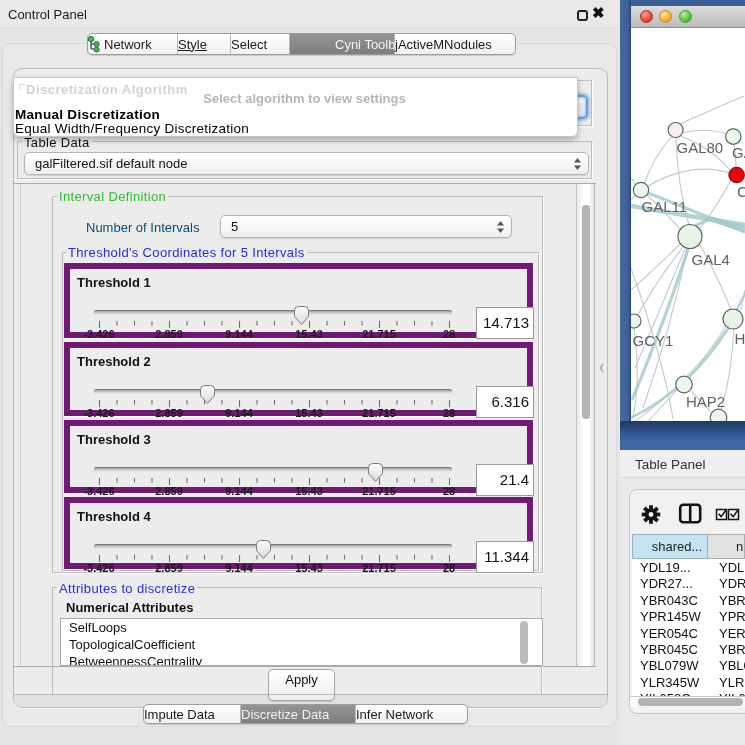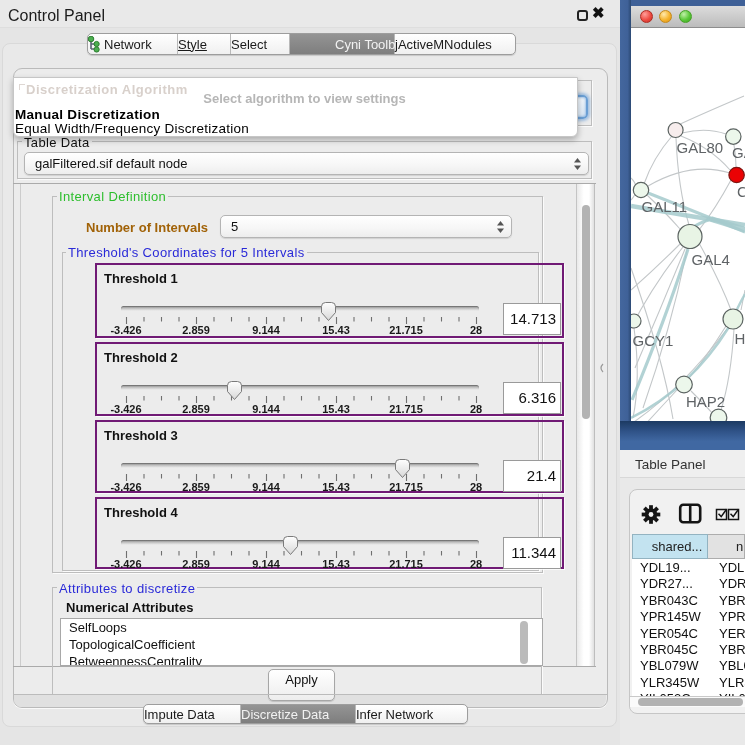--- a/index.html
+++ b/index.html
@@ -2,21 +2,21 @@
 <html><head>
 <meta charset="utf-8">
 <style>
 * { margin:0; padding:0; box-sizing:border-box; }
 html,body { width:745px; height:745px; overflow:hidden; }
 body { font-family:"Liberation Sans", sans-serif; background:#e5e5e5; position:relative; }
 .abs { position:absolute; }
 
 
 #titlebar { left:0; top:0; width:620px; height:28px; background:#e9e9e9; border-bottom:1px solid #dedede; }
-#titlebar .t { position:absolute; left:8px; top:7px; font-size:16px; color:#1c1c1c; }
+#titlebar .t { position:absolute; left:8px; top:7px; font-size:13px; color:#1c1c1c; }
 #floatbtn { position:absolute; left:577px; top:10px; width:11px; height:11px; border:2px solid #222; border-radius:3px; }
 #closebtn { position:absolute; left:592px; top:4px; font-size:15px; font-weight:bold; color:#111; }
 
 
 #ctr { left:2px; top:43px; width:615px; height:684px; background:#e9e9e9; border-radius:8px; border:1px solid #d9d9d9; }
 
 
 #tabpanel { left:13px; top:68px; width:595px; height:640px; background:#ececec; border:1px solid #bababa; border-radius:9px; box-shadow:0 1px 0 rgba(255,255,255,.7); }
 #tabpanel-bottomstrip { left:14px; top:695px; width:592px; height:12px; background:#e0e0e0; border-radius:0 0 8px 8px; }
 
@@ -29,21 +29,21 @@
 
 .fs { position:absolute; border:1px solid #bdbdbd; box-shadow:inset 0 0 0 0 #fff, 1px 1px 0 rgba(255,255,255,.8); }
 .fslab { position:absolute; font-size:13px; background:#ececec; padding:0 2px; white-space:nowrap; letter-spacing:0.35px; }
 
 
 .combo { position:absolute; background:linear-gradient(180deg,#ffffff 0%,#f6f6f6 60%,#ededed 100%); border:1px solid #b4b4b4; border-radius:5px; box-shadow:0 1px 1px rgba(0,0,0,.12); font-size:13px; color:#111; }
 .combo .txt { position:absolute; left:10px; top:3px; }
 .combo svg { position:absolute; right:6px; top:50%; margin-top:-6px; }
 
 
-.tp { position:absolute; left:64px; width:469px; border:2px solid #701a75; box-shadow:1px 1px 0 rgba(255,255,255,.8);margin-left:31px; }
+.tp { position:absolute; left:64px; width:469px; border:6px solid #701a75; box-shadow:1px 1px 0 rgba(255,255,255,.8); }
 .tp .tt { position:absolute; left:7px; top:6px; font-size:13px; font-weight:bold; color:#111; }
 .tp .track { position:absolute; left:24px; top:41px; width:358px; height:5px; border-radius:3px; background:linear-gradient(180deg,#8f8f8f,#c9c9c9 55%,#efefef); box-shadow:inset 0 1px 1px rgba(0,0,0,.25); }
 .tp .vbox { position:absolute; left:406px; top:38px; width:58px; height:32px; background:#fff; border:1px solid #9a9a9a; font-size:15px; color:#111; text-align:right; line-height:30px; padding-right:4px; }
 .ticks { position:absolute; left:0; top:52px; }
 .tlabels { position:absolute; top:59px; left:0; font-size:11px; font-weight:bold; color:#1a1a1a; }
 .tlabels span { position:absolute; transform:translateX(-50%); white-space:nowrap; }
 .thumb { position:absolute; top:36px; margin-left:-8px; }
 
 
 #numlist { left:60px; top:618px; width:483px; height:48px; background:#fff; border:1px solid #a8a8a8; font-size:13px; color:#111; overflow:hidden; }
@@ -118,21 +118,21 @@
 
 <div class="abs" style="left:13px; top:183px; width:583px; height:1px; background:#aaaaaa;"></div>
 <div class="abs" style="left:13px; top:666px; width:583px; height:1px; background:#aaaaaa;"></div>
 <div class="abs" style="left:20px; top:184px; width:1px; height:482px; background:#cccccc;"></div>
 <div class="abs" id="vtrack"></div>
 <div class="abs" id="vthumb"></div>
 
 <div class="fs" style="left:52px; top:196px; width:491px; height:377px;"></div>
 <div class="fslab" style="left:57px; top:189px; color:#2dbe2d;">Interval Definition</div>
 
-<div class="abs" style="left:86px; top:220px; font-size:13px; font-weight:bold; color:#a16207;">Number of Intervals</div>
+<div class="abs" style="left:86px; top:220px; font-size:13px; font-weight:normal; color:#0c4a6e;">Number of Intervals</div>
 <div class="combo" style="left:220px; top:215px; width:292px; height:23px;">
   <div class="txt">5</div>
   <svg width="9" height="12" viewBox="0 0 9 12">
       <path d="M4.5 0 L8 4.5 L1 4.5 Z" fill="#555"></path>
       <path d="M4.5 12 L8 7.5 L1 7.5 Z" fill="#555"></path>
     </svg>
 </div>
 
 <div class="fs" style="left:62px; top:252px; width:477px; height:319px;"></div>
 <div class="fslab" style="left:66px; top:245px; color:#2a2ad8;">Threshold's Coordinates for 5 Intervals</div>

